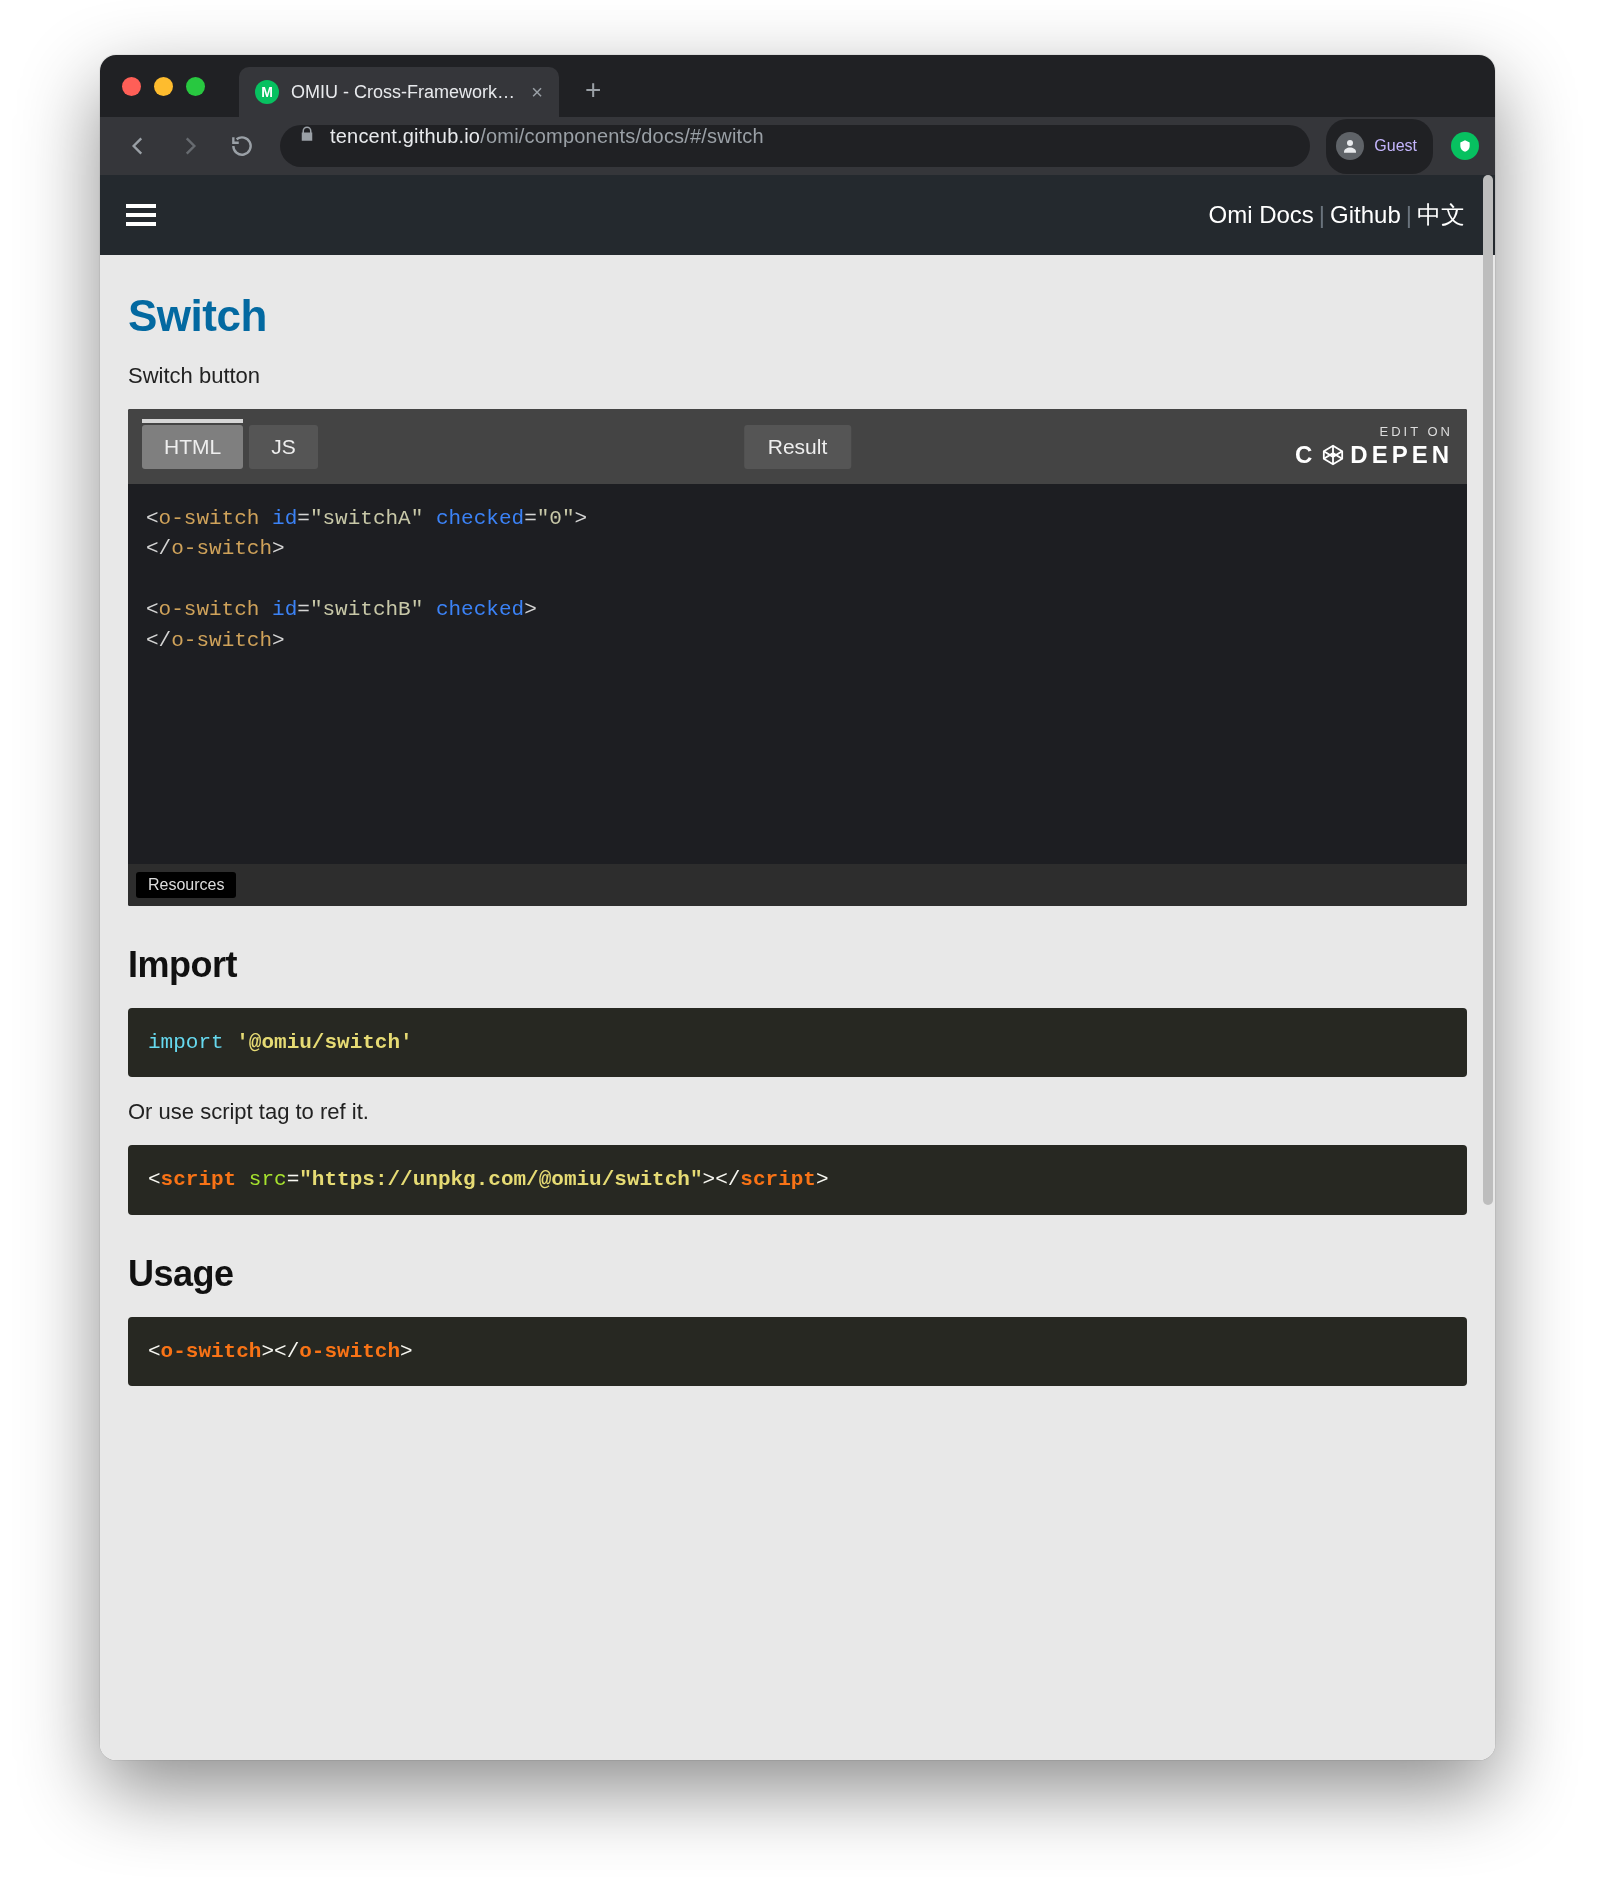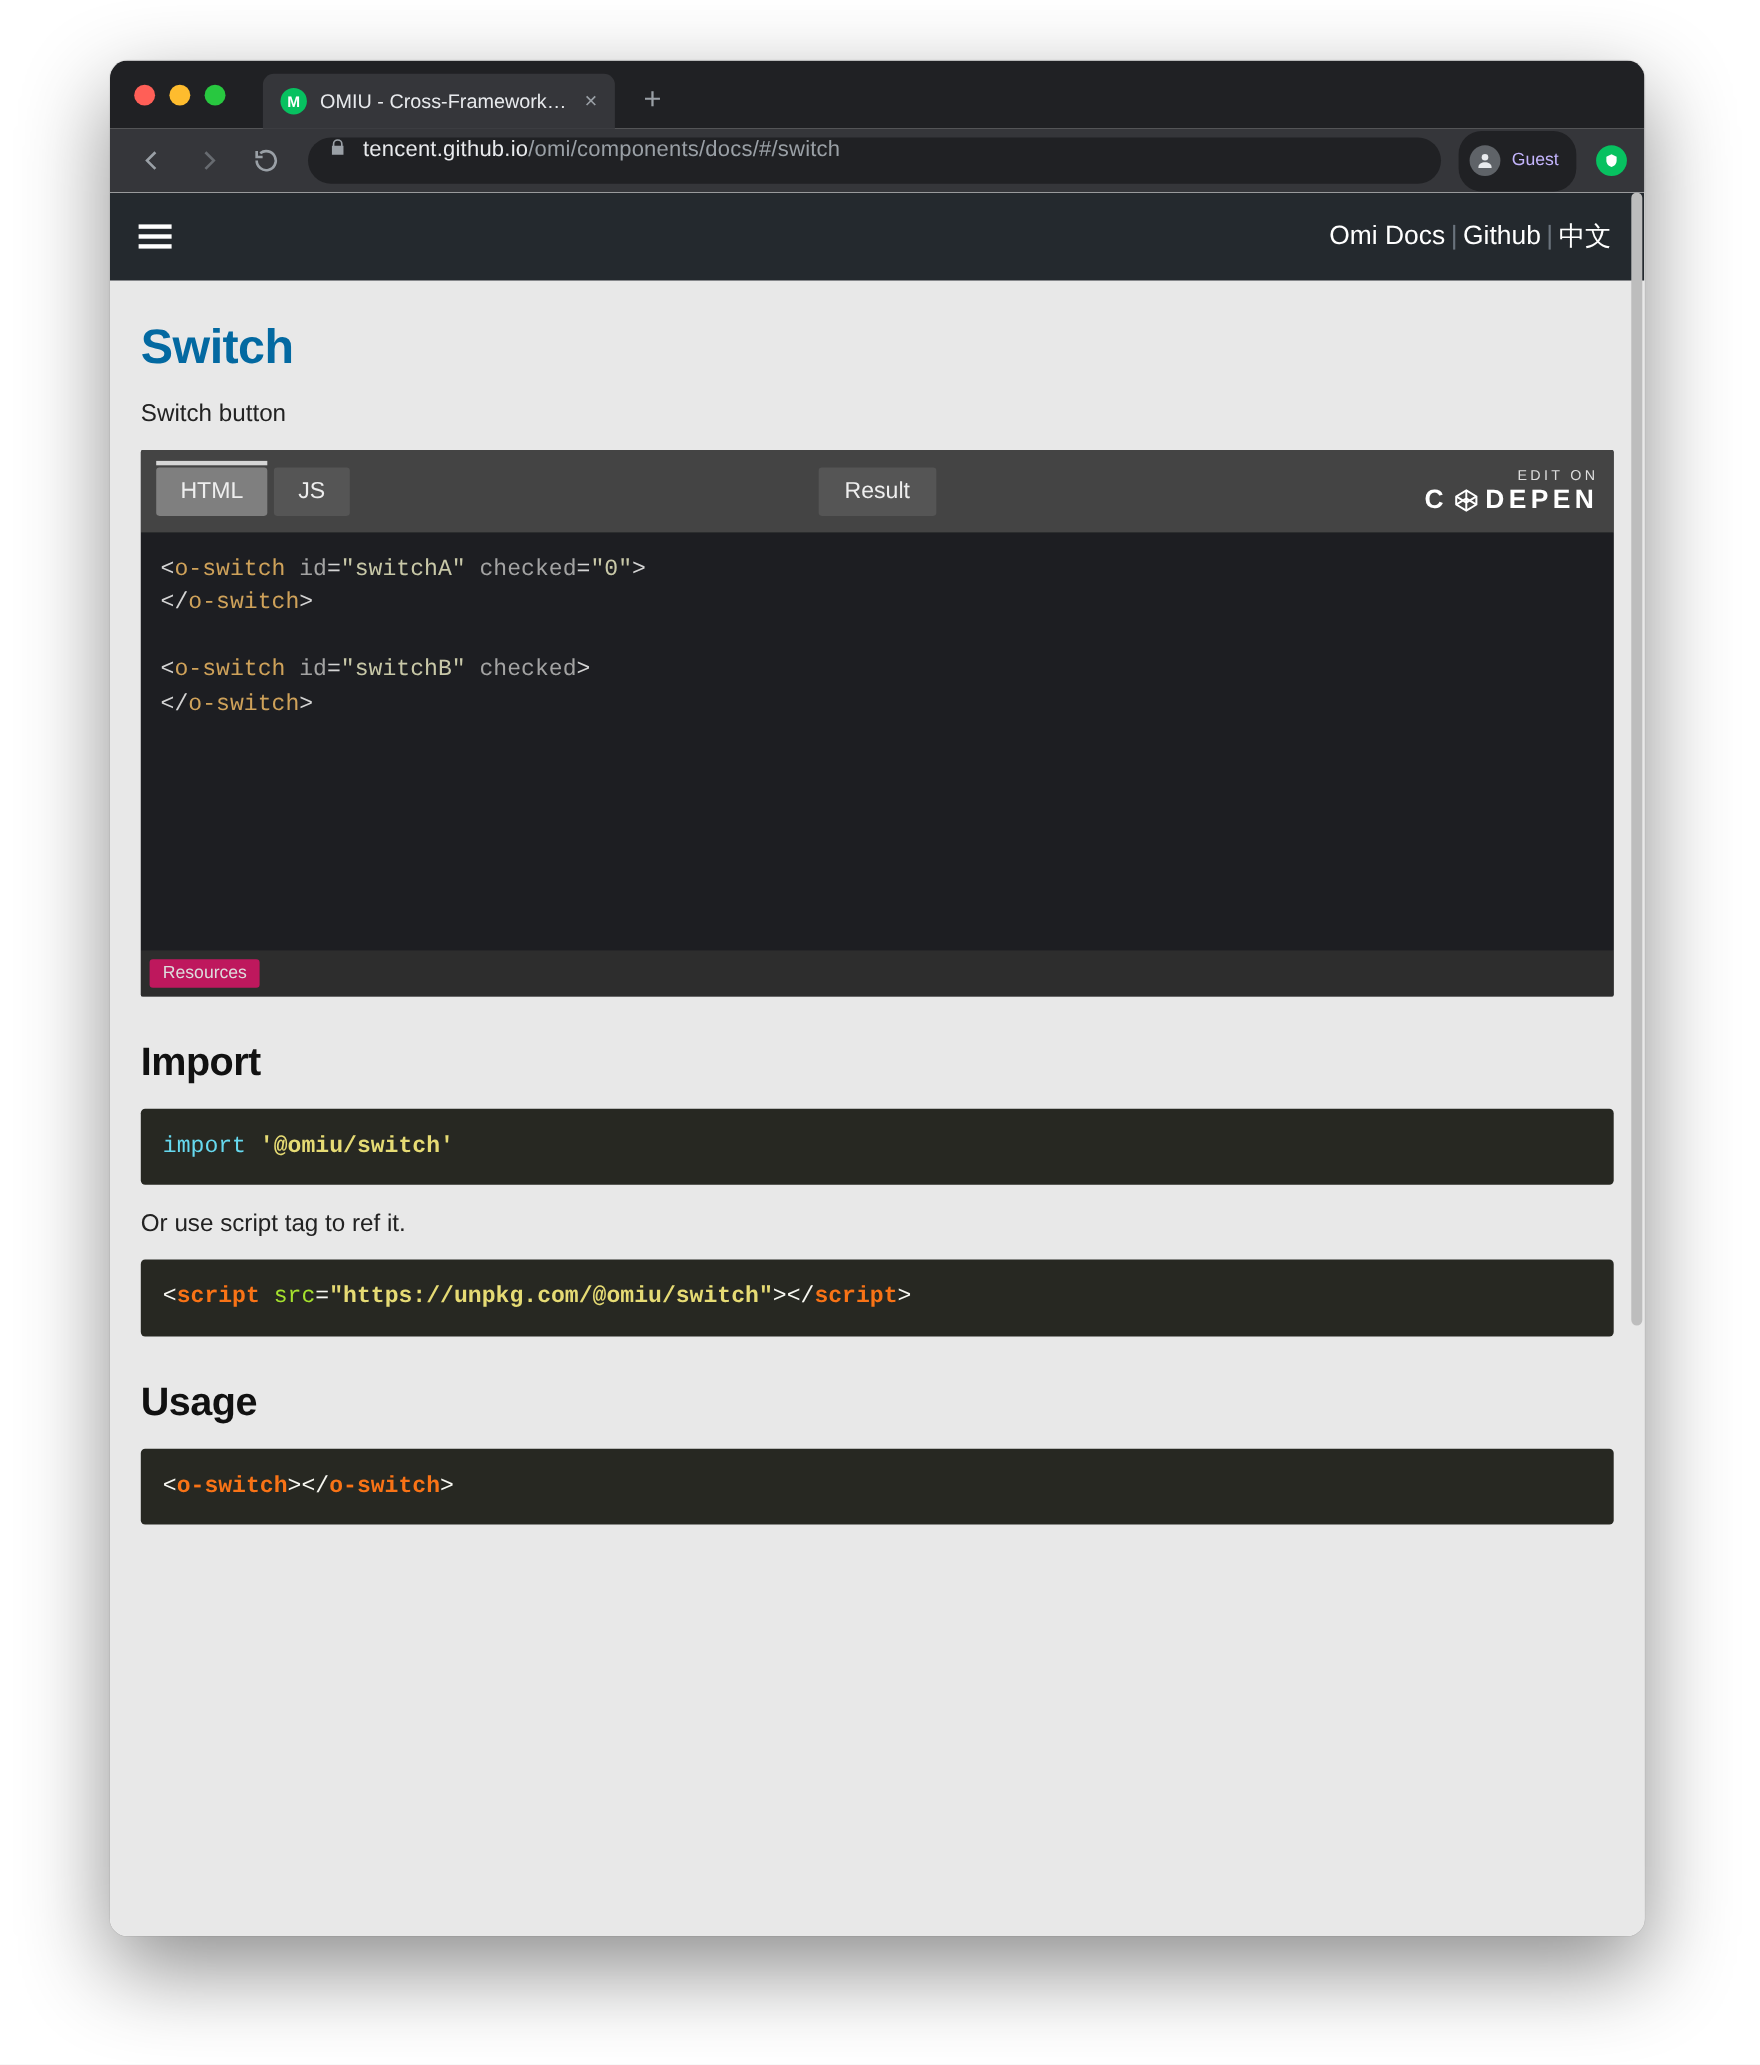--- a/index.html
+++ b/index.html
@@ -170,29 +170,29 @@
     .codepen-brand .logo .cube { display:inline-block; width:22px; height:22px; }
 
     .codepen-body {
       background: #1d1e22; padding: 20px 18px 18px 18px;
       font-family: "SFMono-Regular", Consolas, "Liberation Mono", Menlo, monospace;
       font-size: 21px; line-height: 1.45; min-height: 380px; color:#b5cea8;
       white-space: pre;
     }
     .code .punct { color:#d4d4d4; }
     .code .tag { color:#cfa25a; }
-    .code .attr { color:#a3a3a3; }
+    .code .attr { color:#3b82f6; }
     .code .eq { color:#d4d4d4; }
     .code .str { color:#c8c8a8; }
 
     .codepen-footer {
       background: #2d2d2d; height: 42px; display:flex; align-items:center; padding: 0 8px;
     }
     .resources-btn {
-      background:#be185d; color:#ddd; font-size:16px; padding: 4px 12px; border-radius:3px;
+      background:#000000; color:#ddd; font-size:16px; padding: 4px 12px; border-radius:3px;
     }
 
     
     .codeblock {
       background: #272822;
       border-radius: 4px;
       padding: 20px 20px;
       font-family: "SFMono-Regular", Consolas, "Liberation Mono", Menlo, monospace;
       font-size: 21px; line-height: 1.4; color:#ddd;
       white-space: pre;

